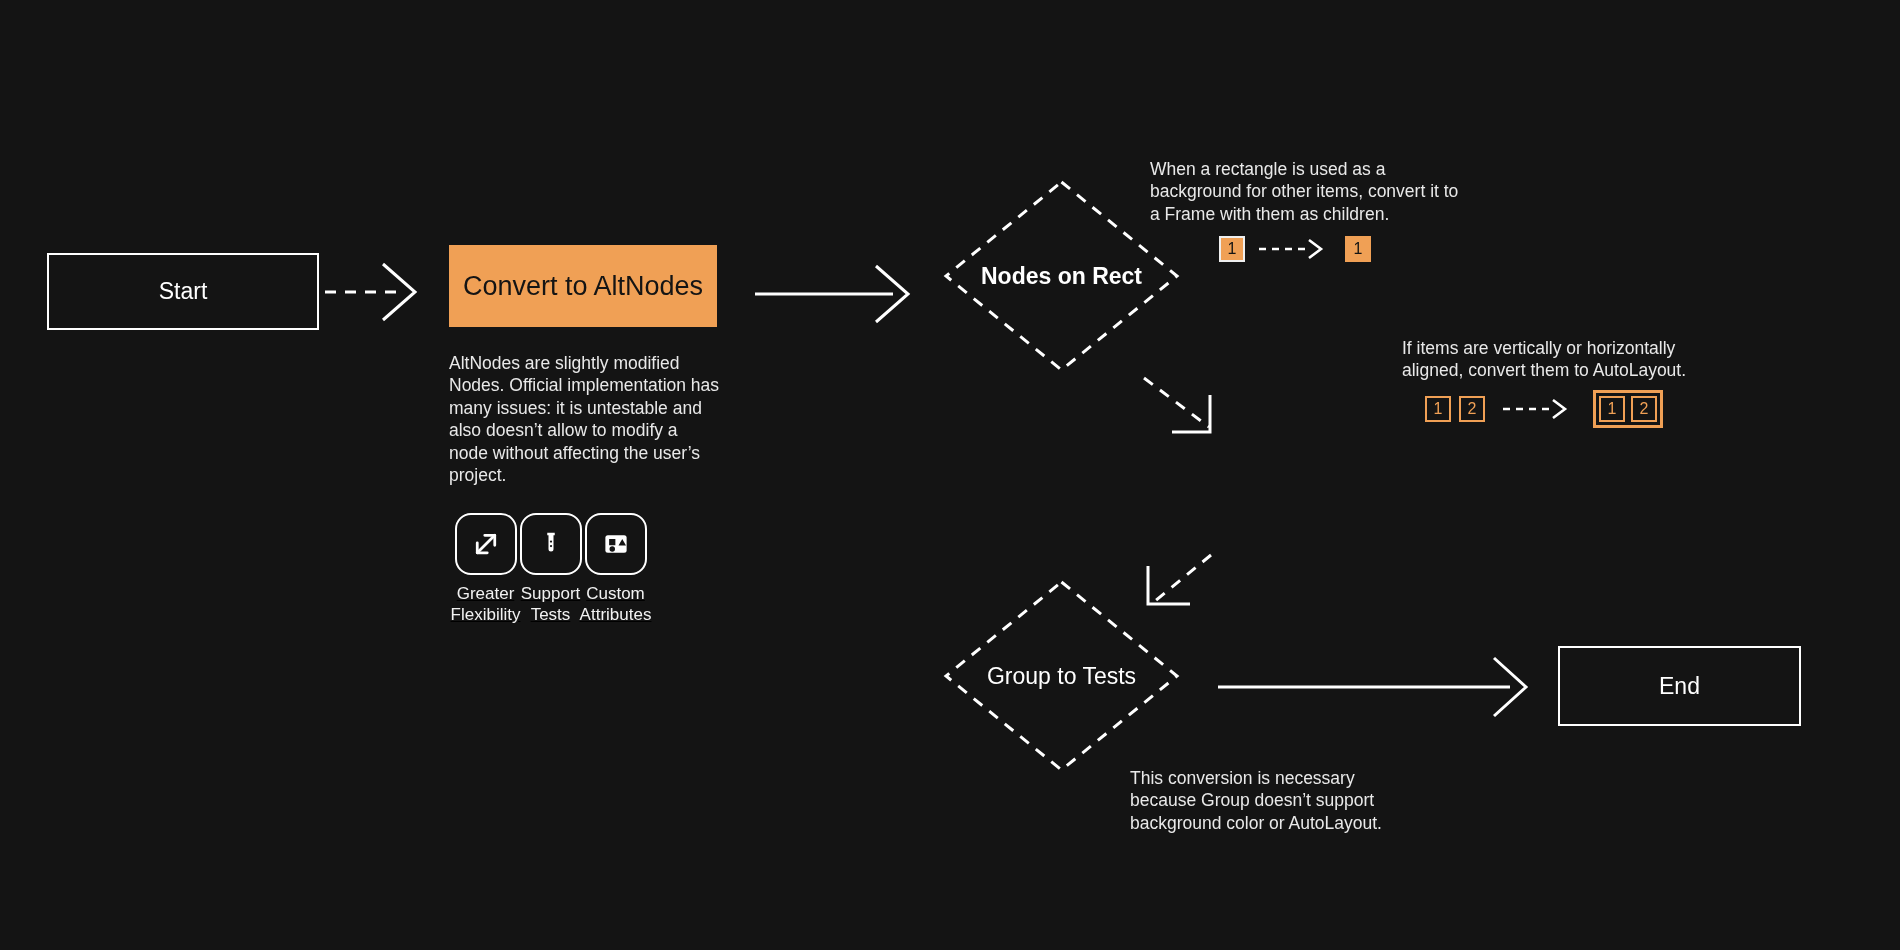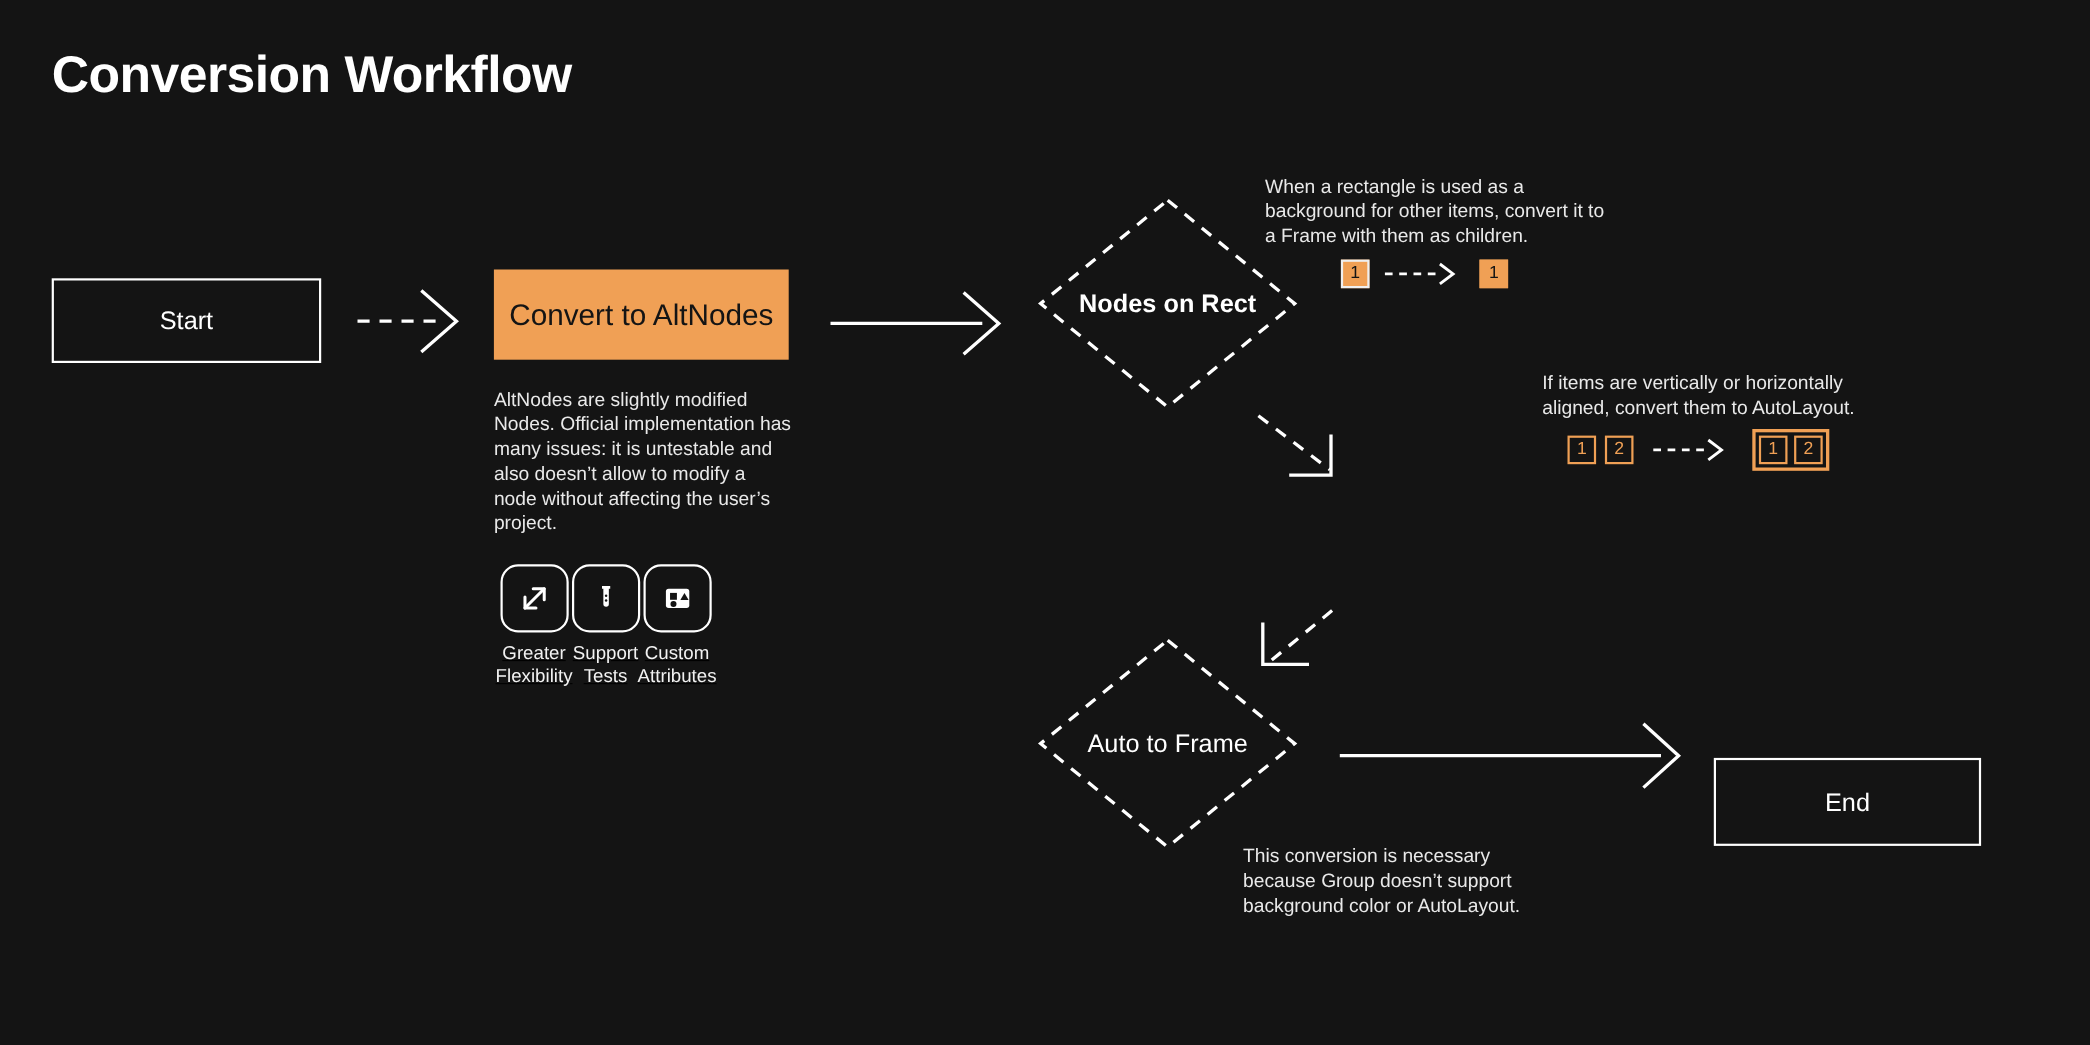--- a/index.html
+++ b/index.html
@@ -19,22 +19,22 @@
   }
 
   
   .term-box {
     position: absolute;
     border: 2px solid #ffffff;
     background: #141414;
     display: flex; align-items: center; justify-content: center;
     color: #ffffff; font-size: 23px;
   }
-  #start-box { left: 47px; top: 253px; width: 245px; height: 77px; }
-  #end-box   { left: 1558px; top: 646px; width: 243px; height: 80px; margin-top: 43px; }
+  #start-box { left: 47px; top: 253px; width: 272px; height: 77px; }
+  #end-box   { left: 1558px; top: 646px; width: 243px; height: 80px; }
 
   
   #convert-box {
     position: absolute; left: 449px; top: 245px; width: 268px; height: 82px;
     background: #f0a055;
     display: flex; align-items: center; justify-content: center;
     color: #141414; font-size: 27px;
   }
 
   
@@ -115,21 +115,20 @@
     display: flex; align-items: center; gap: 6px;
   }
   .mini-dash-arrow { margin: 0 14px; }
   .mini-dash-arrow svg { display: block; overflow: visible; }
 </style>
 </head>
 <body>
 
 <div id="stage">
 
-  <div class="title">Conversion Workflow</div>
 
   <svg id="connectors" viewBox="0 0 1900 950" xmlns="http://www.w3.org/2000/svg">
 
     <g>
       <line x1="325" y1="292" x2="402" y2="292" stroke="#ffffff" stroke-width="3" stroke-dasharray="11 9"></line>
       <polyline points="383,264 415,292 383,320" fill="none" stroke="#ffffff" stroke-width="3"></polyline>
     </g>
 
     <g>
       <line x1="755" y1="294" x2="893" y2="294" stroke="#ffffff" stroke-width="3"></line>
@@ -214,21 +213,21 @@
       <polygon points="117.5,2 233,96 117.5,190 2,96" fill="none" stroke="#ffffff" stroke-width="3" stroke-dasharray="11 9"></polygon>
     </svg>
     <div class="diamond-label">Nodes on Rect</div>
   </div>
 
 
   <div class="diamond" id="d-group-frame">
     <svg width="235" height="192" viewBox="0 0 235 192">
       <polygon points="117.5,2 233,96 117.5,190 2,96" fill="none" stroke="#ffffff" stroke-width="3" stroke-dasharray="11 9"></polygon>
     </svg>
-    <div class="diamond-label">Auto to Frame</div>
+    <div class="diamond-label">Group to Tests</div>
   </div>
 
   <div class="para" id="rect-note">When a rectangle is used as a background for other items, convert it to a Frame with them as children.</div>
 
   <div class="chip-row" id="rect-chips">
     <div class="chip chip-filled-bordered">1</div>
     <div class="mini-dash-arrow">
       <svg width="72" height="22" viewBox="0 0 72 22">
         <line x1="0" y1="11" x2="48" y2="11" stroke="#ffffff" stroke-width="2.6" stroke-dasharray="7 6"></line>
         <polyline points="50,2 62,11 50,20" fill="none" stroke="#ffffff" stroke-width="2.6"></polyline>

